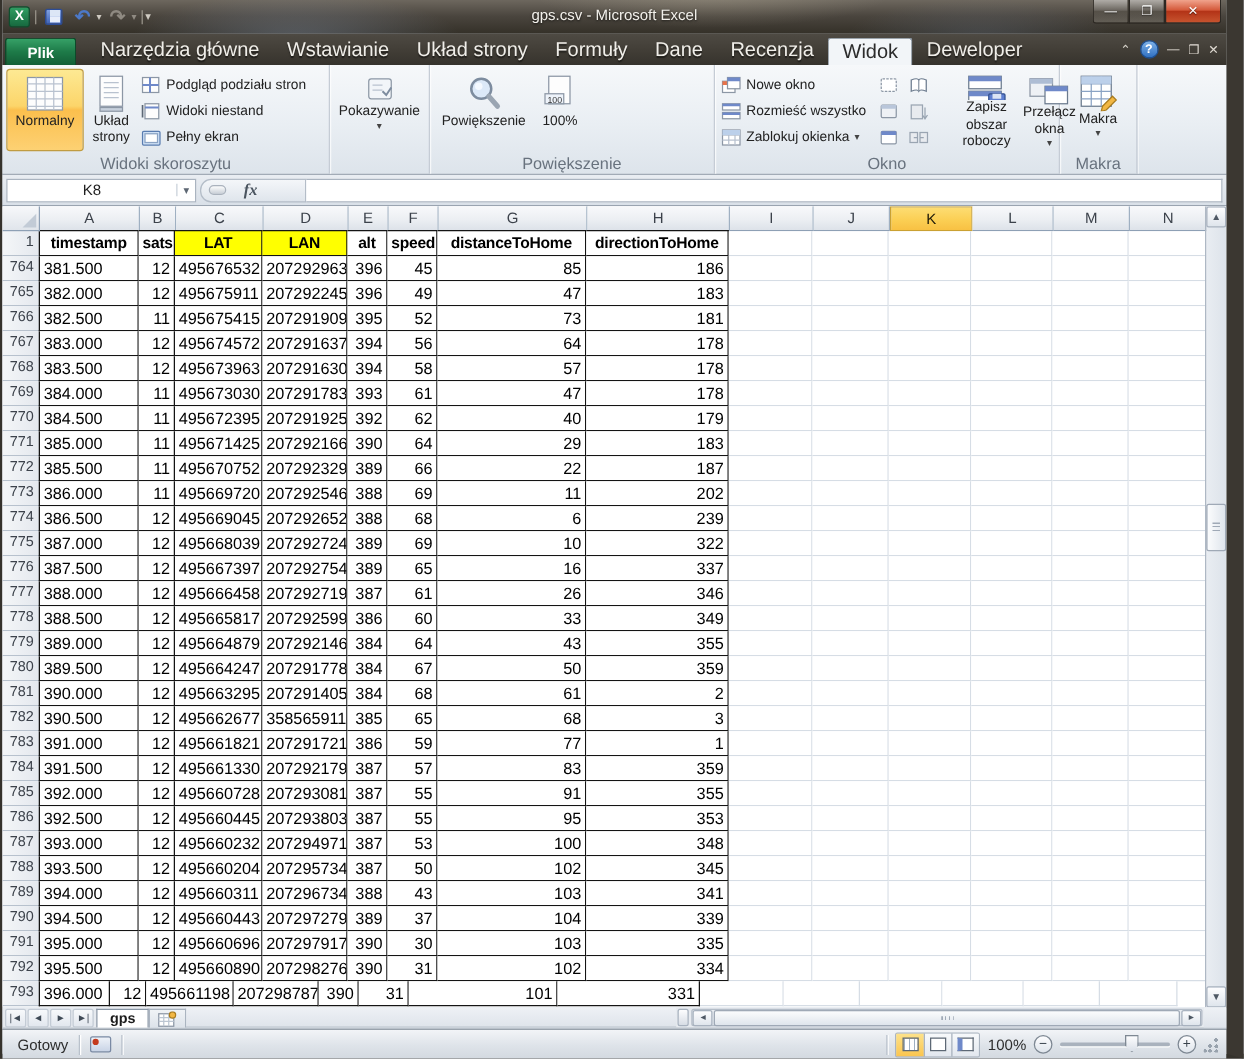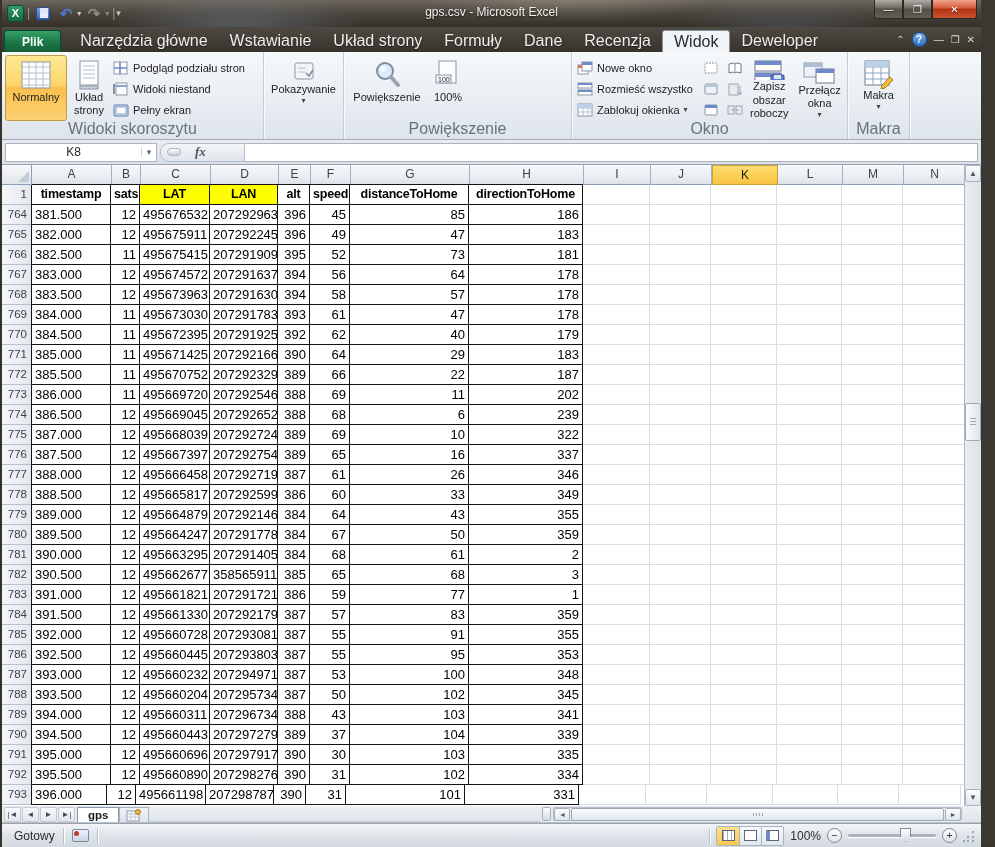--- a/index.html
+++ b/index.html
@@ -46,21 +46,21 @@
   .tab { height:22px; padding:0 11px; display:flex; align-items:center; color:#f0eee9; font-size:16px; text-shadow:0 1px 1px rgba(0,0,0,.5); border-radius:3px 3px 0 0; }
   .tab.active { background:#f2f5f8; color:#2b2b2b; text-shadow:none; border:1px solid #8a949f; border-bottom:none; }
   .strip-right { position:absolute; right:6px; top:5px; display:flex; align-items:center; gap:7px; }
   .caret-up { color:#d8d4cc; font-size:10px; }
   .help-circle { width:15px; height:15px; border-radius:50%; background:linear-gradient(#7db1e8,#2f6fc0); border:1px solid #1d4f92; color:#fff; font-size:10px; font-weight:bold; display:flex; align-items:center; justify-content:center; }
   .mini-winbtn { color:#ded9d1; font-size:10px; }
 
   
   .ribbon { position:relative; height:88px; background:linear-gradient(#f6f8fa,#e9eef3 55%,#dde4eb); border-bottom:1px solid #a2abb6; display:flex; }
   .group { position:relative; height:100%; padding:3px 3px 16px 3px; border-right:1px solid #c5ccd5; box-shadow:1px 0 0 rgba(255,255,255,.7); display:flex; align-items:flex-start; }
-  .group-label { position:absolute; bottom:1px; left:0; right:0; text-align:center; font-size:16px; color:#68727e; }
+  .group-label { position:absolute; bottom:1px; left:0; right:0; text-align:center; font-size:13px; color:#68727e; }
   .bigbtn { display:flex; flex-direction:column; align-items:center; justify-content:flex-start; height:66px; padding:3px 4px 0 4px; border:1px solid transparent; border-radius:3px; font-size:11px; color:#222; text-align:center; line-height:1.2; }
   .bigbtn.selected { background:linear-gradient(#fde993,#fcd56a 45%,#fbbf4d 50%,#fdd173); border:1px solid #c09c42; }
   .bigbtn .dd { font-size:8px; color:#444; }
   .smallbtn { display:flex; align-items:center; gap:4px; height:21px; font-size:11px; color:#222; white-space:nowrap; padding:0 2px; }
   .smallbtn .dd { font-size:8px; color:#444; }
   .stack { display:flex; flex-direction:column; justify-content:flex-start; padding-top:2px; }
   .icon16 { width:16px; height:14px; flex:0 0 auto; }
 
   svg .sheet { fill:#fdfdfd; stroke:#8c97a5; stroke-width:1; }
   svg .blueline { stroke:#6f89c9; stroke-width:1.6; }
@@ -328,21 +328,21 @@
             </svg>
         </div>
         <div class="smallbtn">
           <svg class="icon16">
               <rect x="1" y="3" width="6" height="8" fill="#e8ebef" stroke="#9aa5b2"></rect>
               <rect x="9" y="3" width="6" height="8" fill="#e8ebef" stroke="#9aa5b2"></rect>
               <path d="M4 7 h3 M12 7 h-3" stroke="#9aa5b2"></path>
             </svg>
         </div>
       </div>
-      <div class="bigbtn" style="width:88px;">
+      <div class="bigbtn" style="width:88px;margin-left:20px;">
         <svg width="36" height="30">
           <rect x="4" y="2" width="26" height="10" fill="#fff" stroke="#6c7b8e"></rect>
             <rect x="4" y="2" width="26" height="4" fill="#6f89c9"></rect>
           <rect x="4" y="14" width="26" height="10" fill="#fff" stroke="#6c7b8e"></rect>
             <rect x="4" y="14" width="26" height="4" fill="#6f89c9"></rect>
           <rect x="20" y="16" width="13" height="12" rx="1" fill="#5f7fd0" stroke="#33508f"></rect>
             <rect x="23" y="16" width="7" height="4" fill="#dbe4f5"></rect>
         </svg>
         <span>Zapisz obszar roboczy</span>
       </div>
@@ -912,21 +912,21 @@
           <div class="dcell" style="width: 114px;">334</div>
           <div class="cell" style="width: 67px;"></div>
           <div class="cell" style="width: 61px;"></div>
           <div class="cell" style="width: 66px;"></div>
           <div class="cell" style="width: 65px;"></div>
           <div class="cell" style="width: 61px;"></div>
           <div class="cell" style="width: 62px;"></div>
         </div>
         <div class="grow">
           <div class="rowh">793</div>
-          <div class="dcell lalign firstcol" style="width: 76px;">396.000</div>
+          <div class="dcell lalign firstcol" style="width: 57px;">396.000</div>
           <div class="dcell" style="width: 29px;">12</div>
           <div class="dcell" style="width: 70px;">495661198</div>
           <div class="dcell" style="width: 68px;">207298787</div>
           <div class="dcell" style="width: 32px;">390</div>
           <div class="dcell" style="width: 40px;">31</div>
           <div class="dcell" style="width: 119px;">101</div>
           <div class="dcell" style="width: 114px;">331</div>
           <div class="cell" style="width: 67px;"></div>
           <div class="cell" style="width: 61px;"></div>
           <div class="cell" style="width: 66px;"></div>

